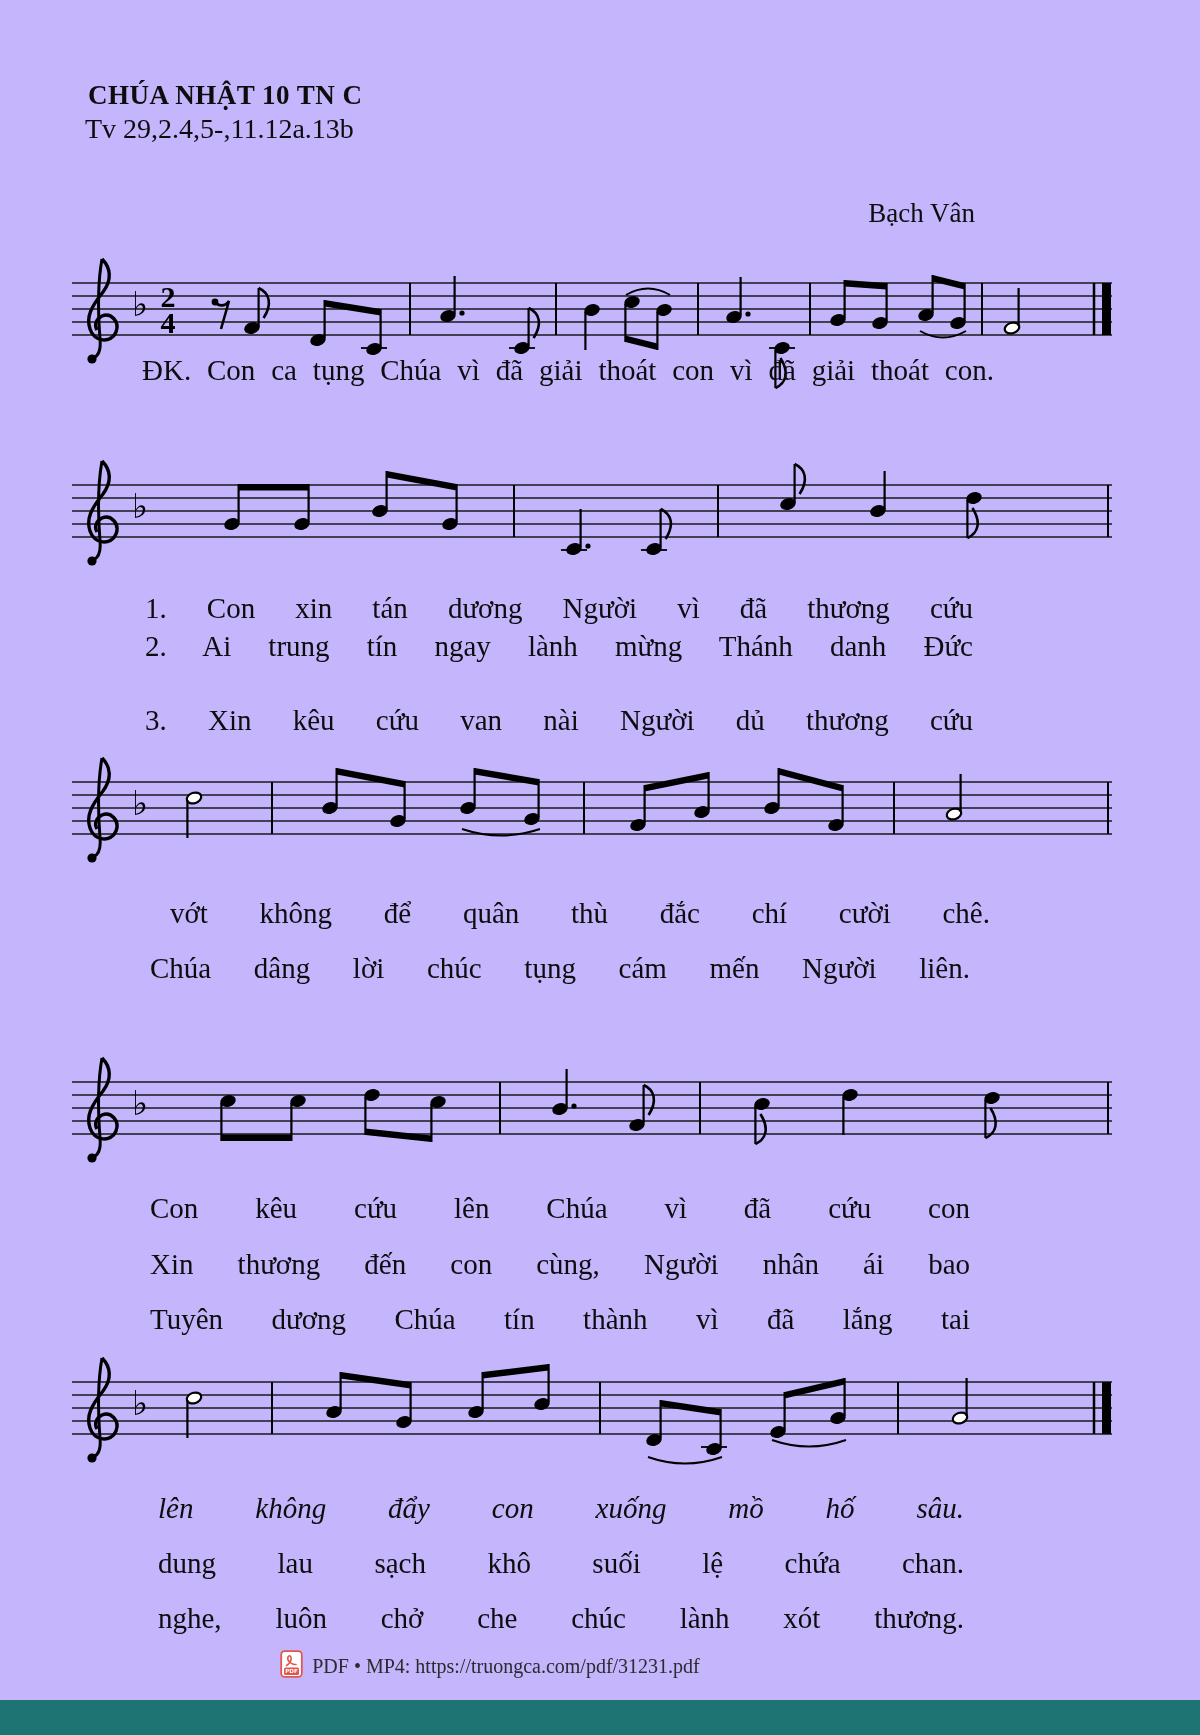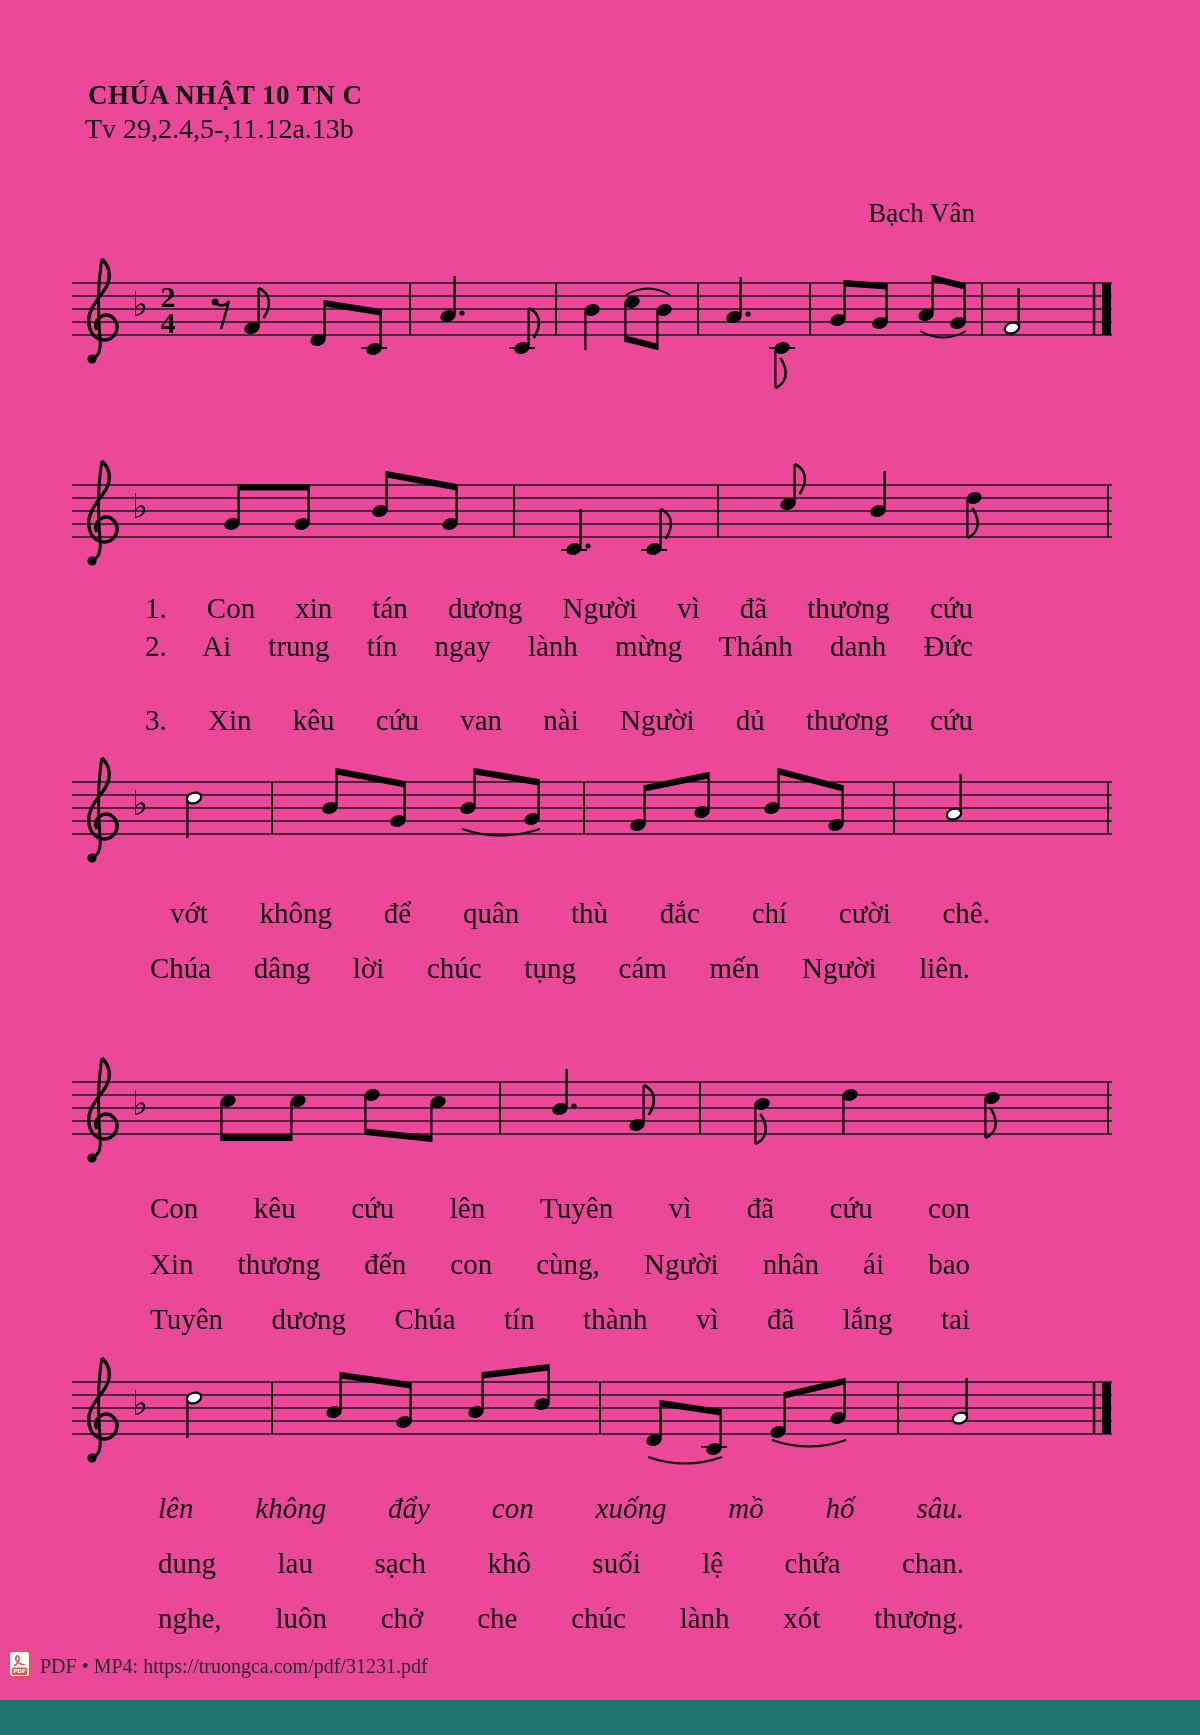--- a/index.html
+++ b/index.html
@@ -1,32 +1,32 @@
 <!DOCTYPE html>
 <html><head>
 <meta charset="utf-8">
 <style>
   html,body{margin:0;padding:0;background:#e8e8e8;}
-  .page{position:relative;width:1200px;height:1735px;background:#ec4899;margin:0 auto;
+  .page{position:relative;width:1200px;height:1735px;background:#c4b5fd;margin:0 auto;
         font-family:"Liberation Serif","DejaVu Serif",serif;color:#0d0d0d;overflow:hidden;}
   .hdr1{position:absolute;left:88px;top:80px;font-size:27px;font-weight:bold;letter-spacing:.5px;}
   .hdr2{position:absolute;left:85px;top:113px;font-size:28px;}
   .title{position:absolute;left:0;top:150px;width:1120px;text-align:center;
          font-size:44px;font-weight:bold;letter-spacing:1px;}
   .composer{position:absolute;right:225px;top:198px;font-size:27px;}
   .staff{position:absolute;left:72px;width:1040px;height:150px;}
   #staff0{top:253px;} #staff1{top:455px;} #staff2{top:752px;} #staff3{top:1052px;} #staff4{top:1352px;}
   .lyr{position:absolute;font-size:29px;text-align:justify;text-align-last:justify;line-height:36px;}
   .refrain{left:142px;top:352px;width:852px;}
   .g1a{left:145px;top:590px;width:828px;} .g1b{left:145px;top:628px;width:828px;} .g1c{left:145px;top:702px;width:828px;}
   .g2a{left:150px;top:895px;width:820px;margin-left:20px;} .g2b{left:150px;top:950px;width:820px;} .g2c{left:150px;top:1005px;width:820px;}
   .g3a{left:150px;top:1190px;width:820px;} .g3b{left:150px;top:1246px;width:820px;} .g3c{left:150px;top:1301px;width:820px;}
   .g4a{left:158px;top:1490px;width:806px;font-style:italic;} .g4b{left:158px;top:1545px;width:806px;} .g4c{left:158px;top:1600px;width:806px;}
   .footer{position:absolute;left:0;top:1650px;width:980px;display:flex;align-items:center;
-          gap:9px;font-size:20px;color:#2b2b2b;margin-left:8px;}
+          justify-content:center;gap:9px;font-size:20px;color:#2b2b2b;}
   .footer a{color:#2b2b2b;text-decoration:none;display:flex;align-items:center;gap:9px;}
   .pdf-ic{display:inline-block;}
   .bar-bottom{position:absolute;left:0;top:1700px;width:1200px;height:35px;}
 </style>
 </head>
 <body>
 
 <div class="page">
 
   <div class="hdr1">CHÚA NHẬT 10 TN C</div>
@@ -93,20 +93,21 @@
         <line x1="860.6" y1="60" x2="860.6" y2="22" stroke="#000000" stroke-width="2.2"></line>
         <line x1="892.6" y1="68" x2="892.6" y2="30" stroke="#000000" stroke-width="2.2"></line>
         <polygon points="860.6,22 892.6,30 892.6,36.5 860.6,28.5" fill="#000000"></polygon>
         <path d="M 848 78 Q 871 91 894 78" fill="none" stroke="#000000" stroke-width="2"></path>
         <line x1="910" y1="30" x2="910" y2="82" stroke="#000000" stroke-width="2"></line>
         <ellipse cx="940" cy="75" rx="7.4" ry="5.2" transform="rotate(-18 940 75)" fill="#fff" stroke="#000000" stroke-width="2.2"></ellipse>
         <line x1="946.6" y1="73" x2="946.6" y2="35" stroke="#000000" stroke-width="2.2"></line>
         <line x1="1022" y1="30" x2="1022" y2="82" stroke="#000000" stroke-width="2.5"></line>
         <rect x="1030" y="30" width="9" height="52" fill="#000000"></rect>
       </svg></div>
+  <div class="lyr refrain">ĐK. Con ca tụng Chúa vì đã giải thoát con vì đã giải thoát con.</div>
 
   <div class="staff" id="staff1"><svg viewBox="0 0 1040 150" width="1040" height="150">
         <line x1="0" y1="30" x2="1040" y2="30" stroke="#1a1a1a" stroke-width="1.3"></line>
         <line x1="0" y1="43" x2="1040" y2="43" stroke="#1a1a1a" stroke-width="1.3"></line>
         <line x1="0" y1="56" x2="1040" y2="56" stroke="#1a1a1a" stroke-width="1.3"></line>
         <line x1="0" y1="69" x2="1040" y2="69" stroke="#1a1a1a" stroke-width="1.3"></line>
         <line x1="0" y1="82" x2="1040" y2="82" stroke="#1a1a1a" stroke-width="1.3"></line>
         <path d="M 30 6 C 39 15 40 27 31 39 C 19 54 14 64 18 76 C 22 89 39 91 44 79 C 48 69 39 59 30 63 C 24 66 22 72 25 77" fill="none" stroke="#000000" stroke-width="3.4"></path>
         <path d="M 30 6 C 26 28 26 60 28 86 C 29 97 27 103 21 105" fill="none" stroke="#000000" stroke-width="3"></path>
         <circle cx="20" cy="106" r="4.6" fill="#000000"></circle>
@@ -219,21 +220,21 @@
         <ellipse cx="690" cy="52" rx="7.4" ry="5.2" transform="rotate(-18 690 52)" fill="#000000" stroke="#000000" stroke-width="1"></ellipse>
         <line x1="683.4" y1="54" x2="683.4" y2="92" stroke="#000000" stroke-width="2.2"></line>
         <path d="M 683.4 92 c 11 -5 14 -16 5 -30" fill="none" stroke="#000000" stroke-width="2.6"></path>
         <ellipse cx="778" cy="43" rx="7.4" ry="5.2" transform="rotate(-18 778 43)" fill="#000000" stroke="#000000" stroke-width="1"></ellipse>
         <line x1="771.4" y1="45" x2="771.4" y2="83" stroke="#000000" stroke-width="2.2"></line>
         <ellipse cx="920" cy="46" rx="7.4" ry="5.2" transform="rotate(-18 920 46)" fill="#000000" stroke="#000000" stroke-width="1"></ellipse>
         <line x1="913.4" y1="48" x2="913.4" y2="86" stroke="#000000" stroke-width="2.2"></line>
         <path d="M 913.4 86 c 11 -5 14 -16 5 -30" fill="none" stroke="#000000" stroke-width="2.6"></path>
         <line x1="1036" y1="30" x2="1036" y2="82" stroke="#000000" stroke-width="2"></line>
       </svg></div>
-  <div class="lyr g3a">Con kêu cứu lên Tuyên vì đã cứu con</div>
+  <div class="lyr g3a">Con kêu cứu lên Chúa vì đã cứu con</div>
   <div class="lyr g3b">Xin thương đến con cùng, Người nhân ái bao</div>
   <div class="lyr g3c">Tuyên dương Chúa tín thành vì đã lắng tai</div>
 
   <div class="staff" id="staff4"><svg viewBox="0 0 1040 150" width="1040" height="150">
         <line x1="0" y1="30" x2="1040" y2="30" stroke="#1a1a1a" stroke-width="1.3"></line>
         <line x1="0" y1="43" x2="1040" y2="43" stroke="#1a1a1a" stroke-width="1.3"></line>
         <line x1="0" y1="56" x2="1040" y2="56" stroke="#1a1a1a" stroke-width="1.3"></line>
         <line x1="0" y1="69" x2="1040" y2="69" stroke="#1a1a1a" stroke-width="1.3"></line>
         <line x1="0" y1="82" x2="1040" y2="82" stroke="#1a1a1a" stroke-width="1.3"></line>
         <path d="M 30 6 C 39 15 40 27 31 39 C 19 54 14 64 18 76 C 22 89 39 91 44 79 C 48 69 39 59 30 63 C 24 66 22 72 25 77" fill="none" stroke="#000000" stroke-width="3.4"></path>

